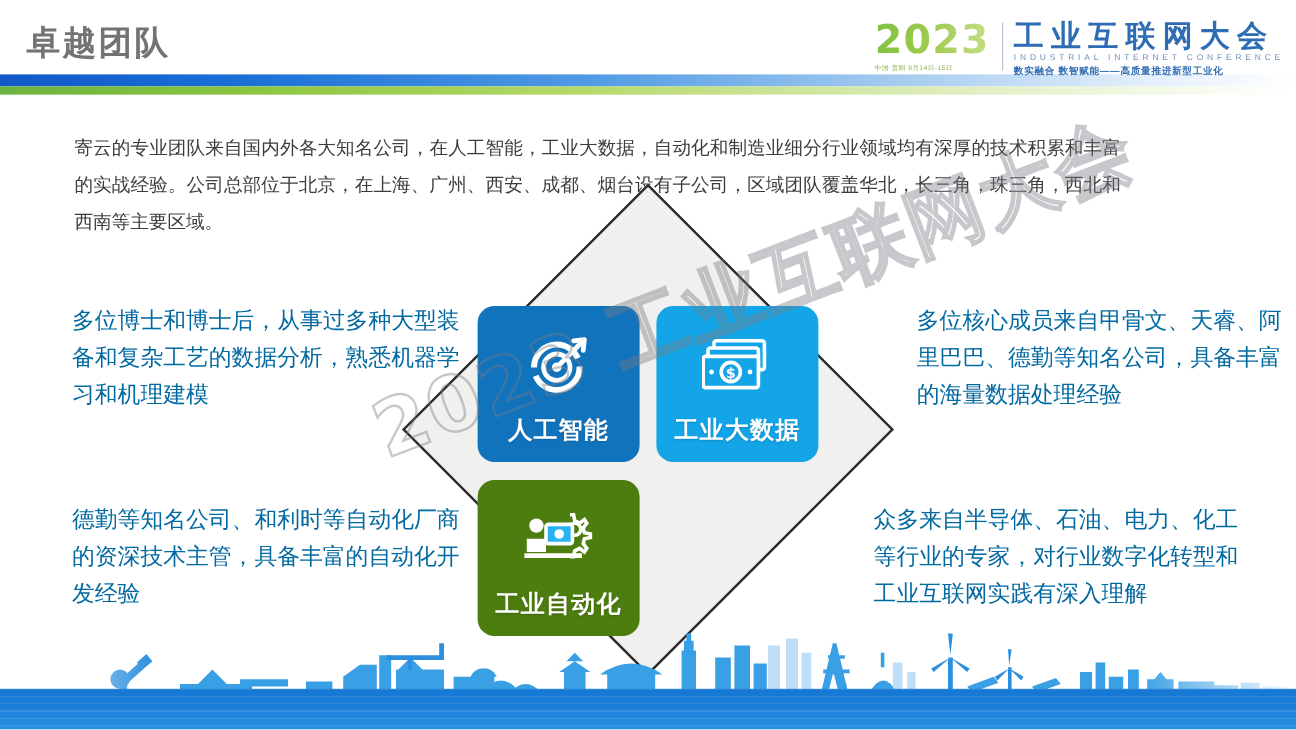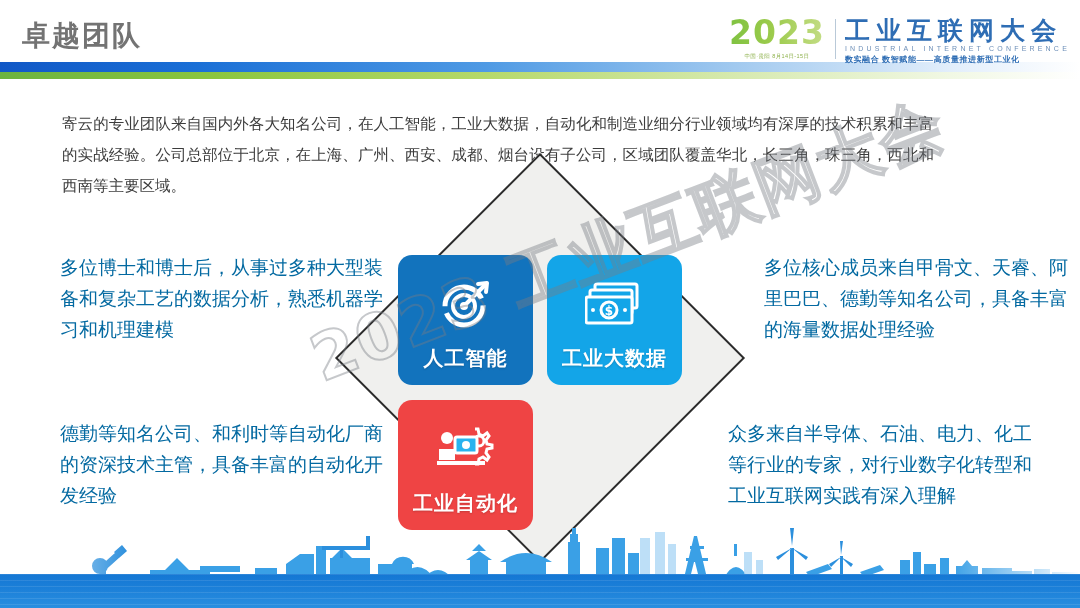--- a/index.html
+++ b/index.html
@@ -29,21 +29,21 @@
   }
   .rule-white{
     position:absolute;left:0;top:79px;width:1080px;height:6px;background:#fff;
   }
 
   
   .logo{
     position:absolute;right:10px;top:16px;
     display:flex;align-items:flex-start;
   }
-  .logo-left{text-align:center;padding-right:10px;}
+  .logo-left{padding-right:10px;}
   .logo-year{
     font-size:33px;font-weight:700;letter-spacing:1px;line-height:1;
     background:linear-gradient(90deg,#7fc241 0%,#9ccb4c 45%,#c4dd86 100%);
     -webkit-background-clip:text;background-clip:text;color:transparent;
     font-family:"DejaVu Sans",sans-serif;
   }
   .logo-sub-date{
     font-size:5.5px;color:#8db14b;letter-spacing:.4px;margin-top:4px;
     white-space:nowrap;
   }
@@ -86,21 +86,21 @@
   
   .cards{position:absolute;left:398px;top:255px;width:284px;height:275px;}
   .card{
     position:absolute;width:135px;height:130px;border-radius:14px;
     display:flex;flex-direction:column;align-items:center;justify-content:flex-start;
     box-sizing:border-box;padding-top:20px;
     color:#fff;
   }
   .card.c0{left:0;top:0;background:#1273bd;}
   .card.c1{left:149px;top:0;background:#13a5e8;}
-  .card.c2{left:0;top:145px;background:#ef4444;}
+  .card.c2{left:0;top:145px;background:#4d7c0f;}
   .card.c3{left:149px;top:145px;background:#1465b8;}
   .card-icon{height:58px;display:flex;align-items:center;justify-content:center;}
   .card-icon svg{display:block;}
   .card-label{
     margin-top:12px;font-size:20px;font-weight:700;letter-spacing:1px;
     text-shadow:0 1px 2px rgba(0,0,0,.18);
   }
 
   
   .watermark{

